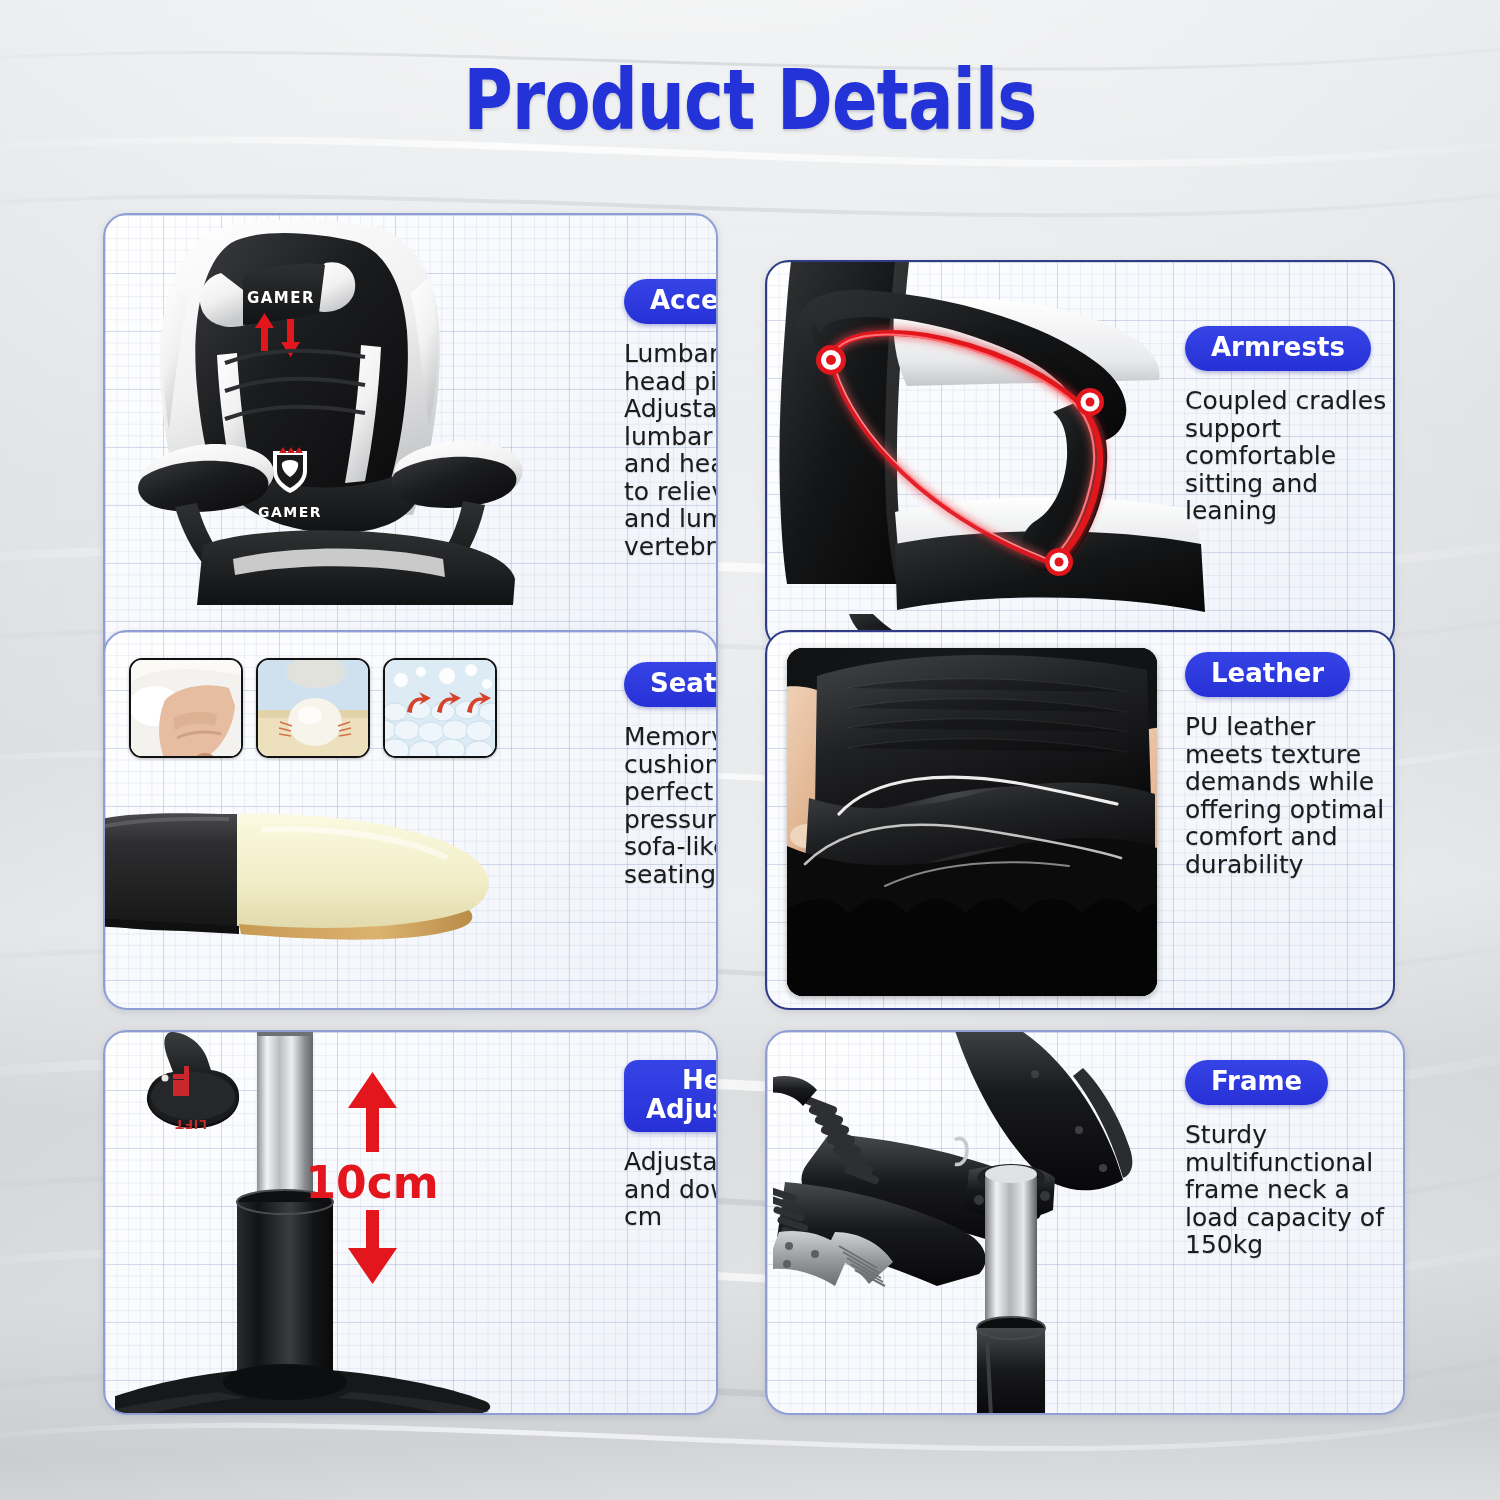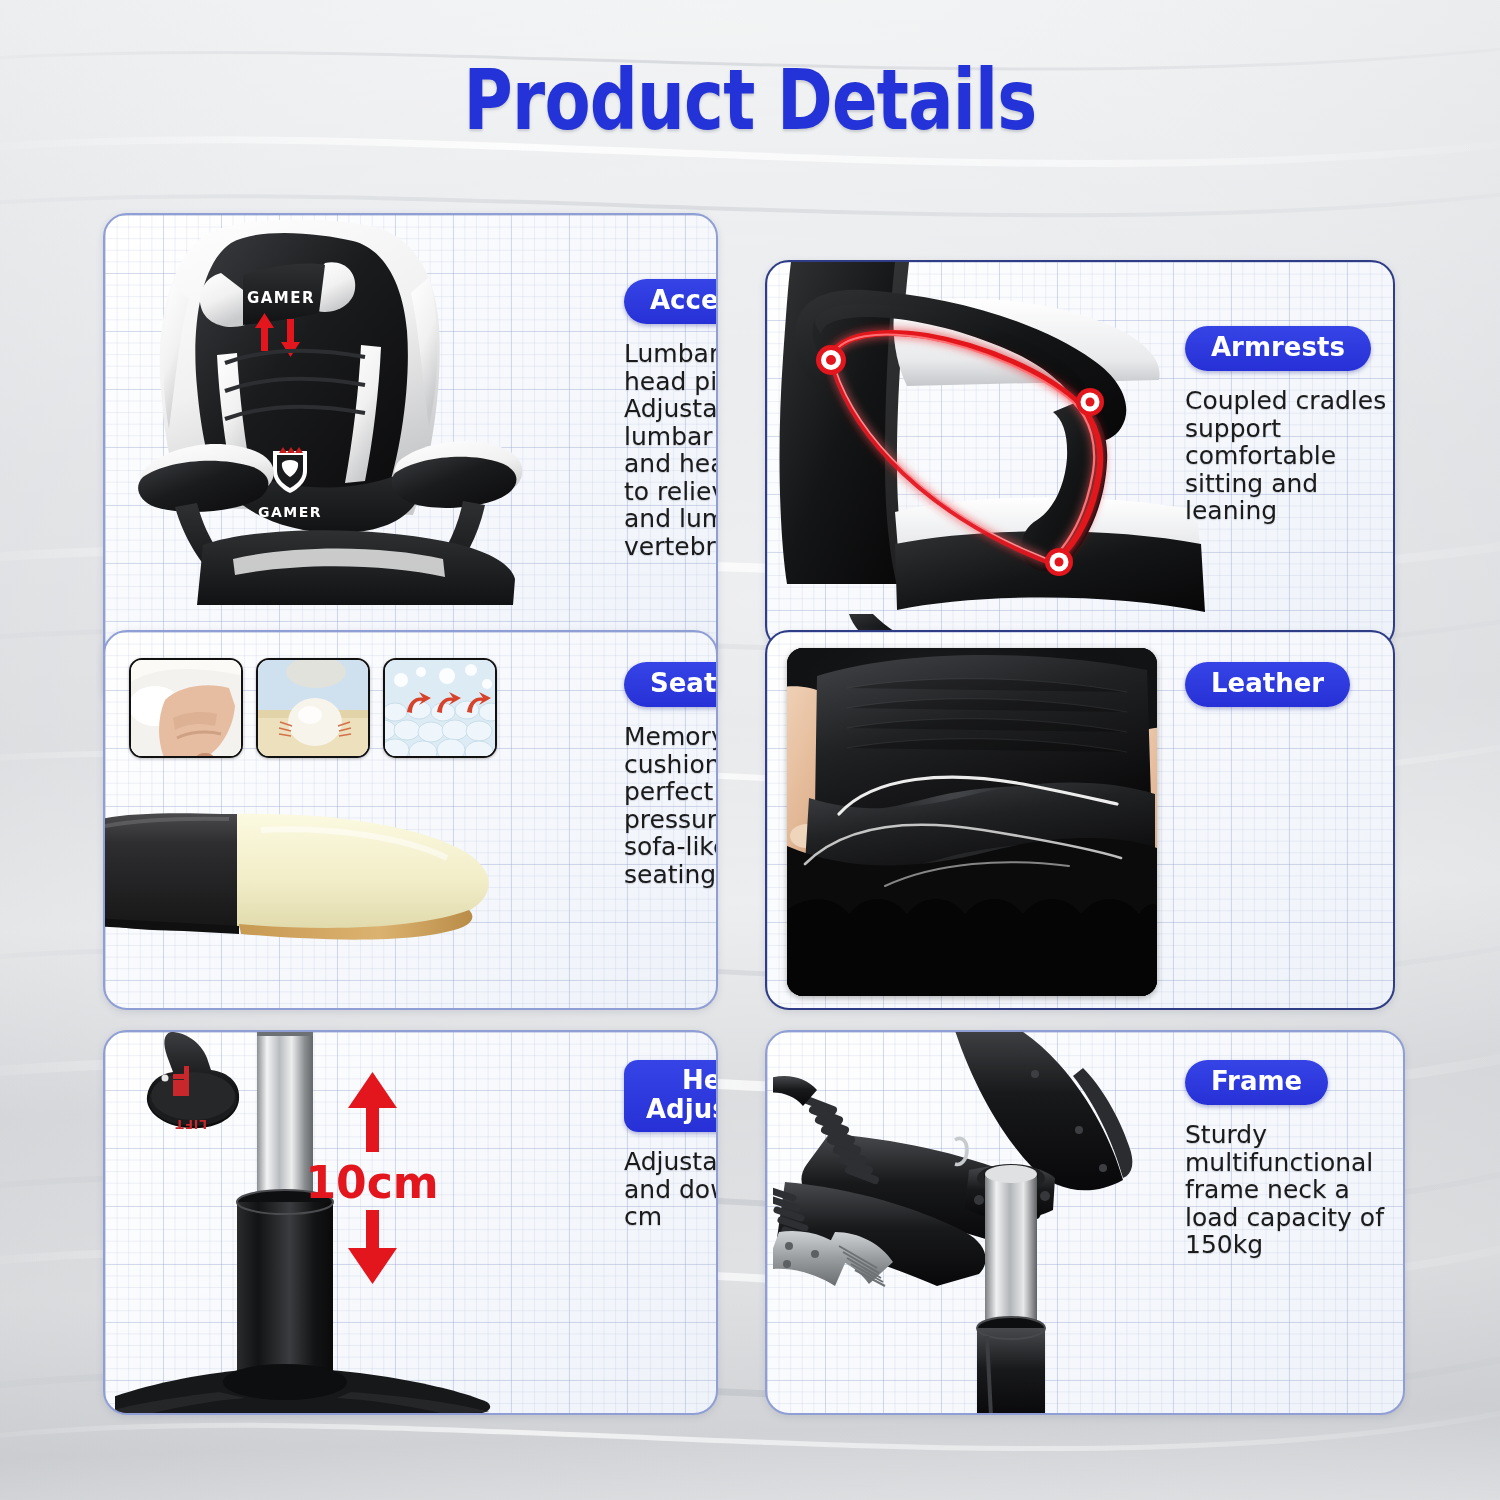--- a/index.html
+++ b/index.html
@@ -84,21 +84,21 @@
     font-size: 25px;
     line-height: 1.10;
     color: #1b1b1b;
     font-family: "DejaVu Sans", sans-serif;
     text-shadow: 0 1px 1px rgba(190,195,205,0.8);
   }
 
   .t1 { left: 519px; top: 64px; width: 205px; }
   .t2 { left: 418px; top: 64px; width: 222px; }
   .t3 { left: 519px; top: 30px; width: 200px; }
-  .t4 { left: 418px; top: 30px; width: 215px; }
+  .t4 { left: 418px; top: 20px; width: 215px; }
   .t5 { left: 519px; top: 28px; width: 205px; }
   .t6 { left: 418px; top: 28px; width: 218px; }
 
   
   .imgbox { position: absolute; overflow: hidden; }
 
   
   .chair-wrap { left: 8px; top: 0px; width: 420px; height: 390px; }
 
   
@@ -471,20 +471,21 @@
         <path d="M60,40 C140,26 250,28 340,44"></path>
         <path d="M60,60 C140,46 250,48 340,64"></path>
         <path d="M60,80 C140,66 250,68 340,84"></path>
         <path d="M60,100 C140,86 250,88 340,104"></path>
       </g>
     </svg>
   </div>
 
   <div class="txtcol t4">
     <div class="badge">Leather</div>
+    <div class="body-text">PU leather meets texture demands while offering optimal comfort and durability</div>
   </div>
 </div>
 
 <div class="panel p5">
 
   <div class="imgbox lift-wrap">
     <svg viewBox="0 0 470 385" width="470" height="385">
       <defs>
         <linearGradient id="chrm" x1="0" y1="0" x2="1" y2="0">
           <stop offset="0%" stop-color="#8d9093"></stop>

